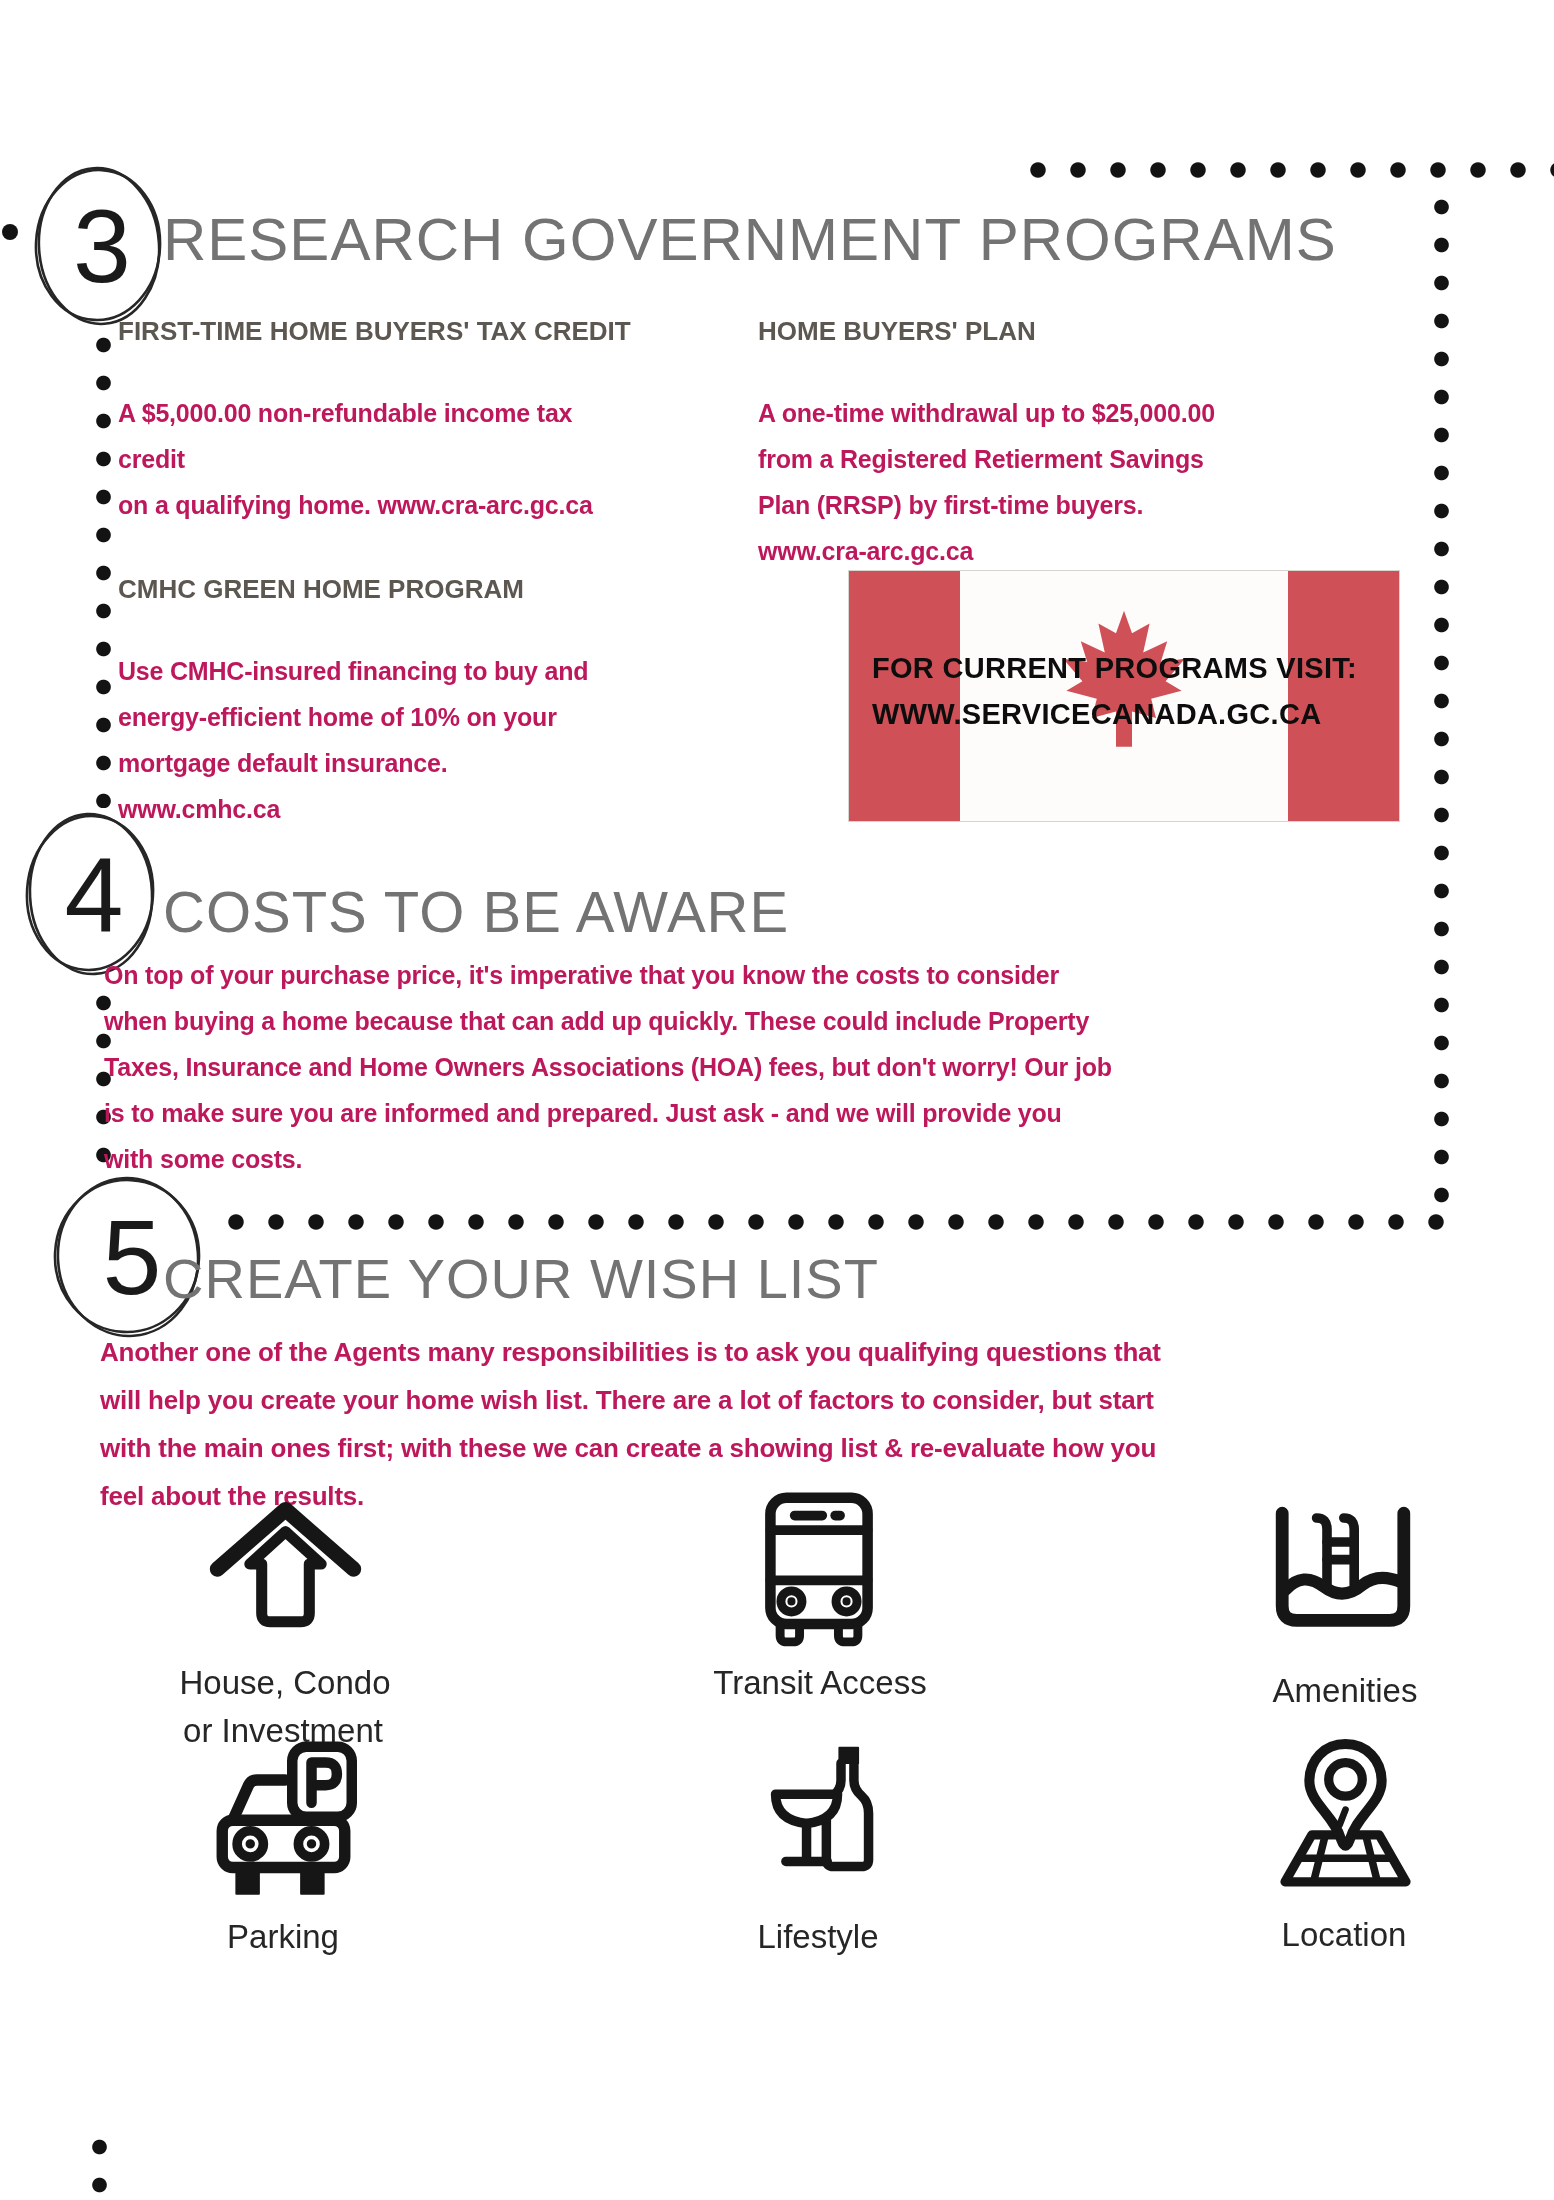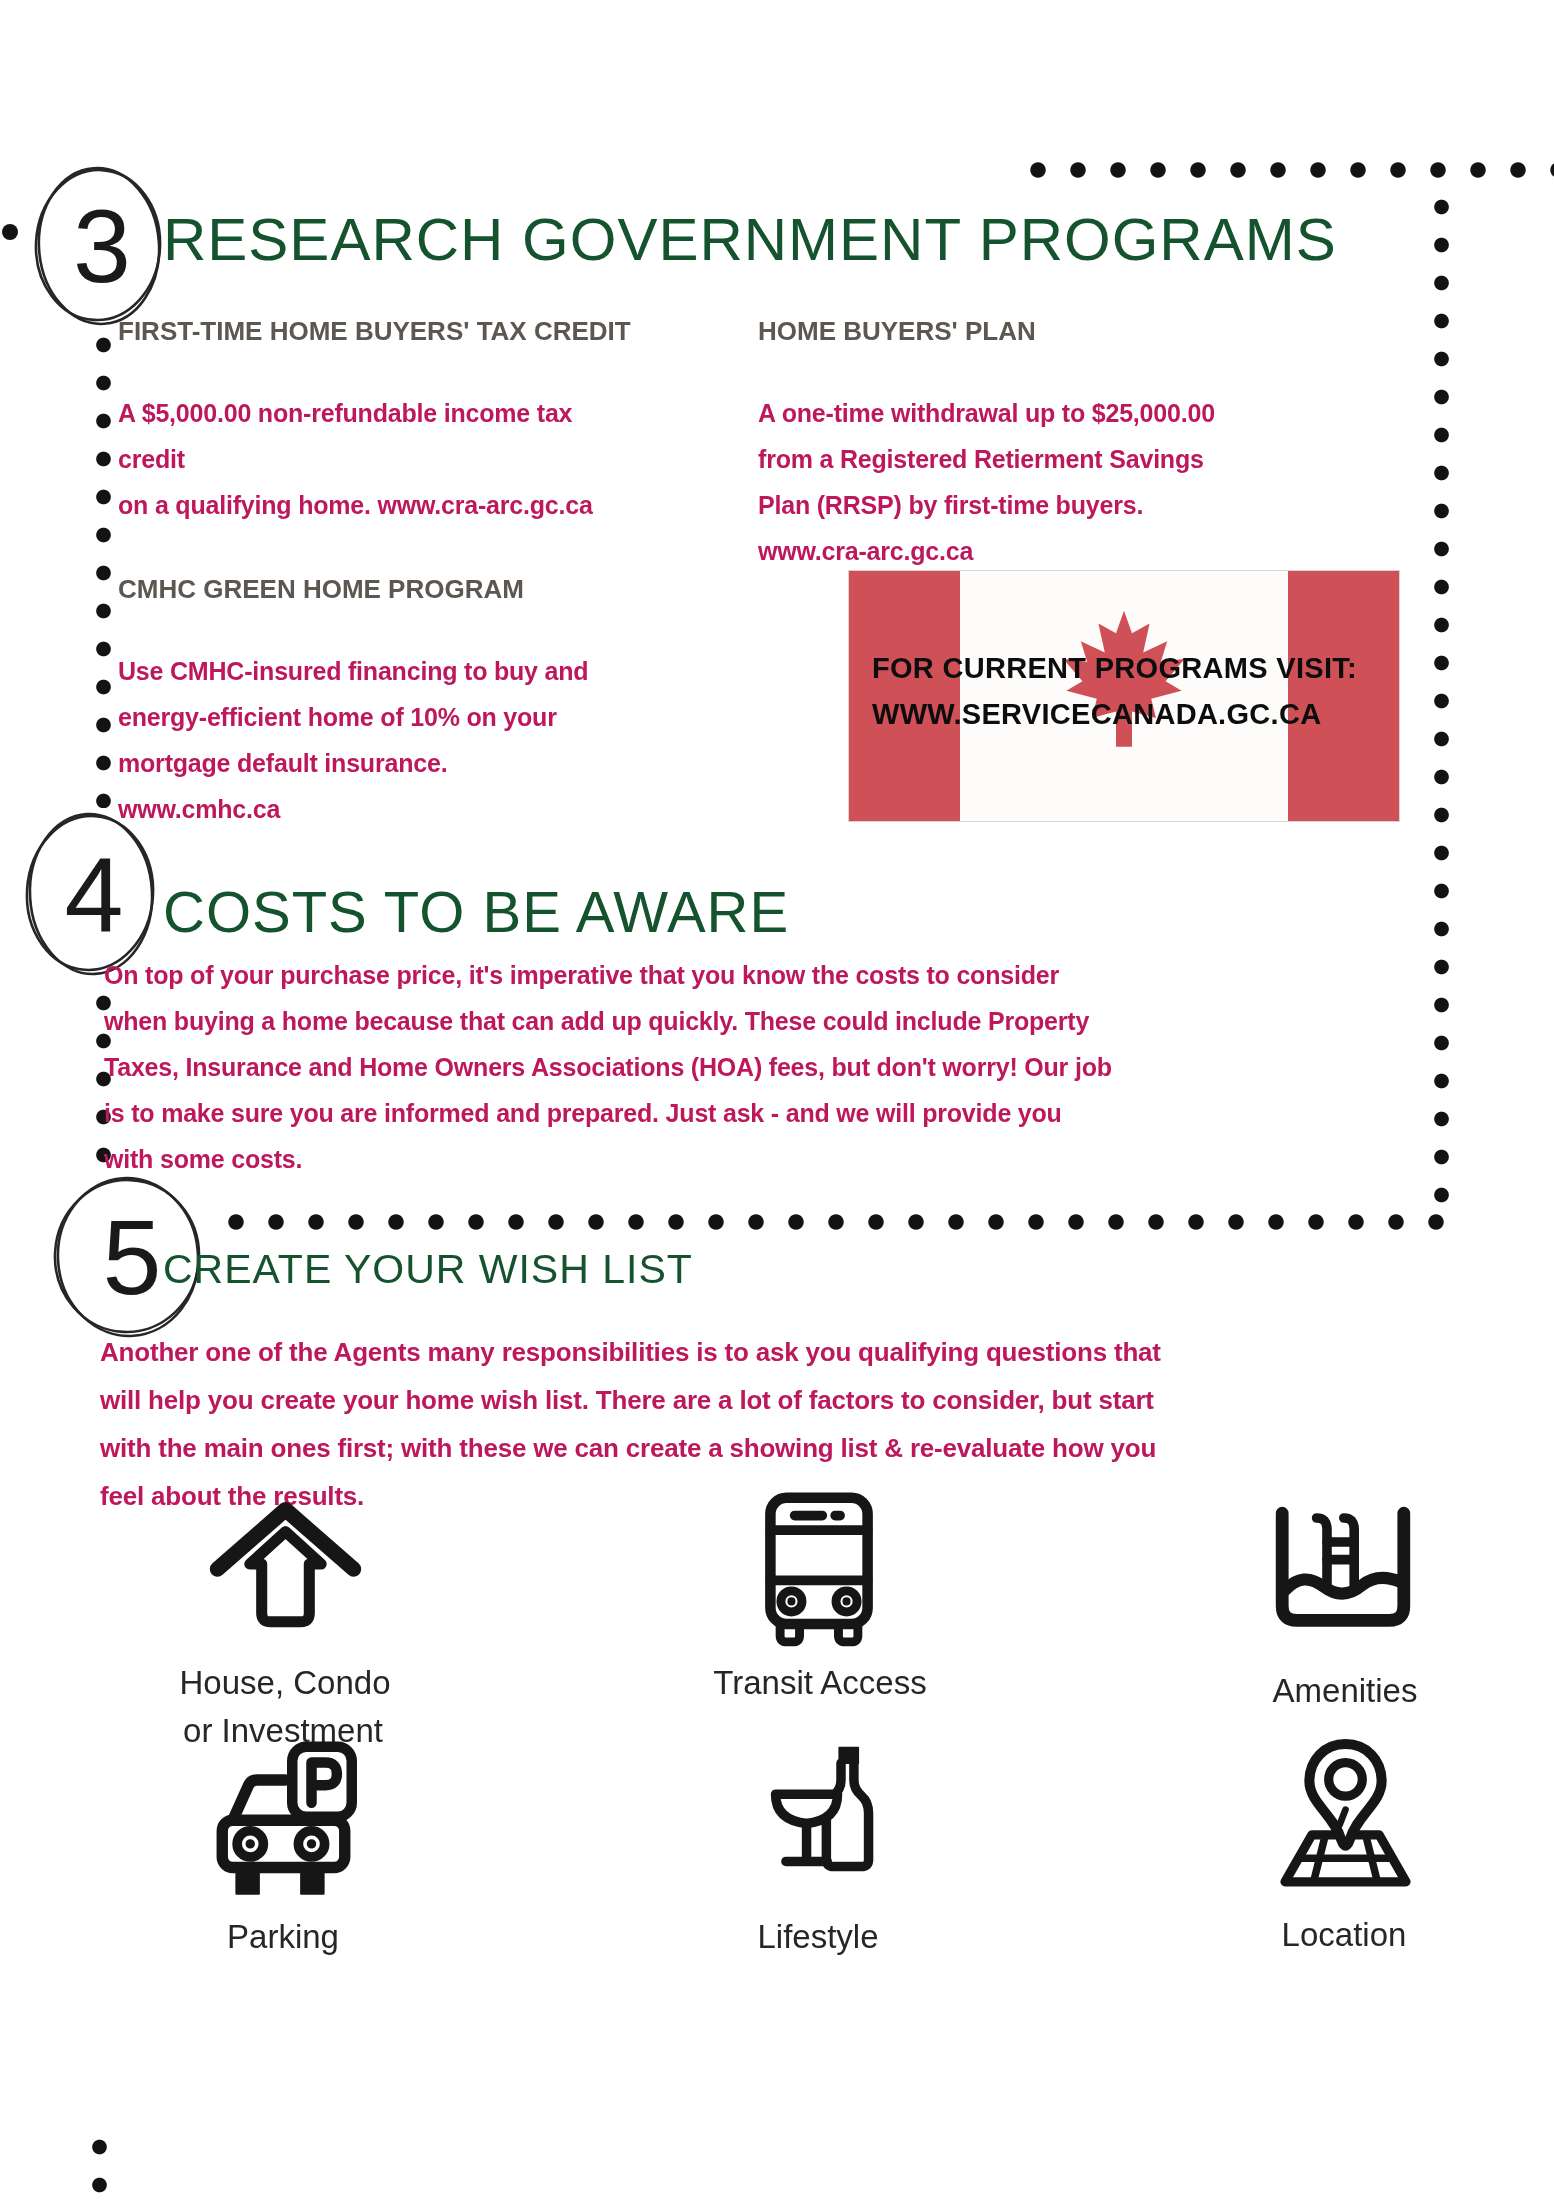--- a/index.html
+++ b/index.html
@@ -11,24 +11,24 @@
       background-size:15px 38px;background-repeat:repeat-y;background-position:center top;}
   .dh{position:absolute;height:16px;background-image:radial-gradient(circle,#131313 7.2px,rgba(0,0,0,0) 8.2px);
       background-size:40px 16px;background-repeat:repeat-x;background-position:left center;}
   .dot-single{position:absolute;width:16px;height:16px;border-radius:50%;background:#131313;}
 
   
   .badge{position:absolute;}
   .badge ellipse{fill:none;stroke:#262626;stroke-width:2.6;}
   .badge text{fill:#1a1a1a;font-family:"Liberation Sans",sans-serif;font-weight:400;}
 
-  .step-title{position:absolute;font-weight:400;color:#14532d;letter-spacing:1px;white-space:nowrap;}
+  .step-title{position:absolute;font-weight:400;color:#737373;letter-spacing:1px;white-space:nowrap;}
   #title3{left:163px;top:205px;font-size:60px;}
   #title4{left:163px;top:878px;font-size:58px;}
-  #title5{left:163px;top:1246px;font-size:41px;}
+  #title5{left:163px;top:1246px;font-size:56px;}
 
   .subhead{position:absolute;font-weight:700;font-size:26px;color:#5d5751;white-space:nowrap;}
   #sub-taxcredit{left:118px;top:316px;}
   #sub-buyersplan{left:758px;top:316px;}
   #sub-cmhc{left:118px;top:574px;}
 
   .para{position:absolute;}
   .para .line{font-weight:700;font-size:25px;line-height:46px;color:#be185d;
               letter-spacing:-0.2px;white-space:nowrap;}
   #col-taxcredit{left:118px;top:390px;}

